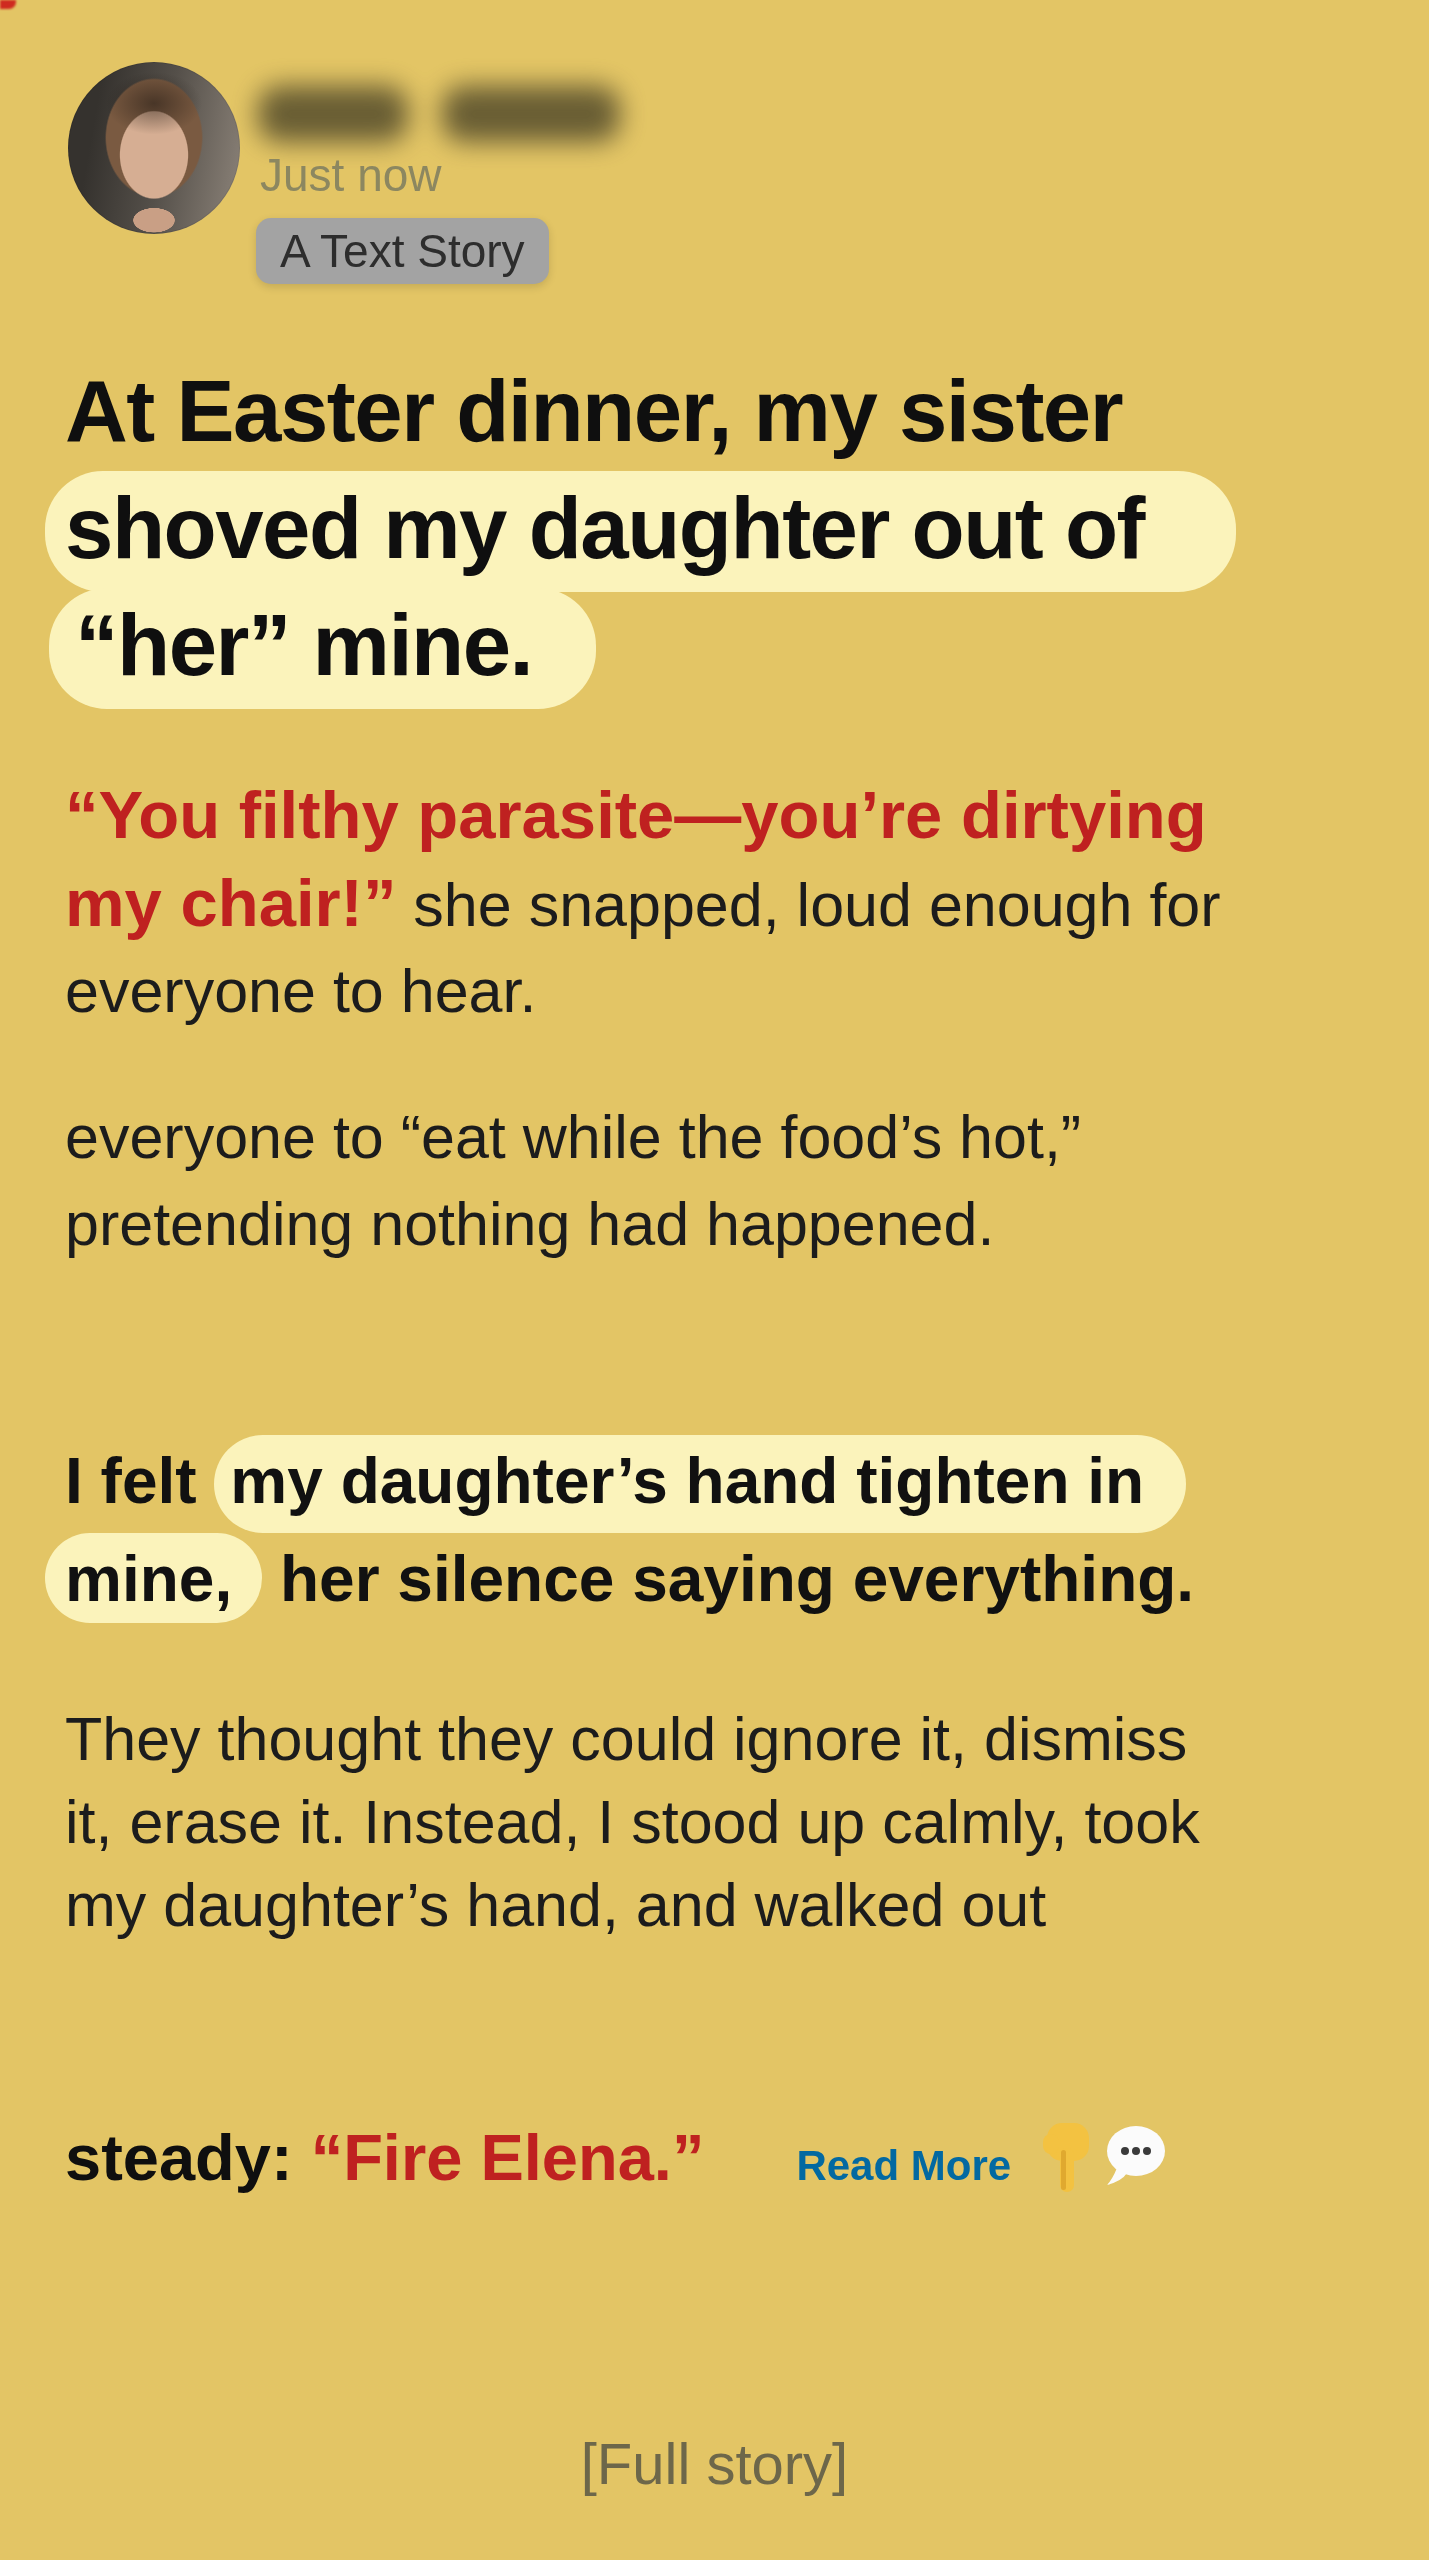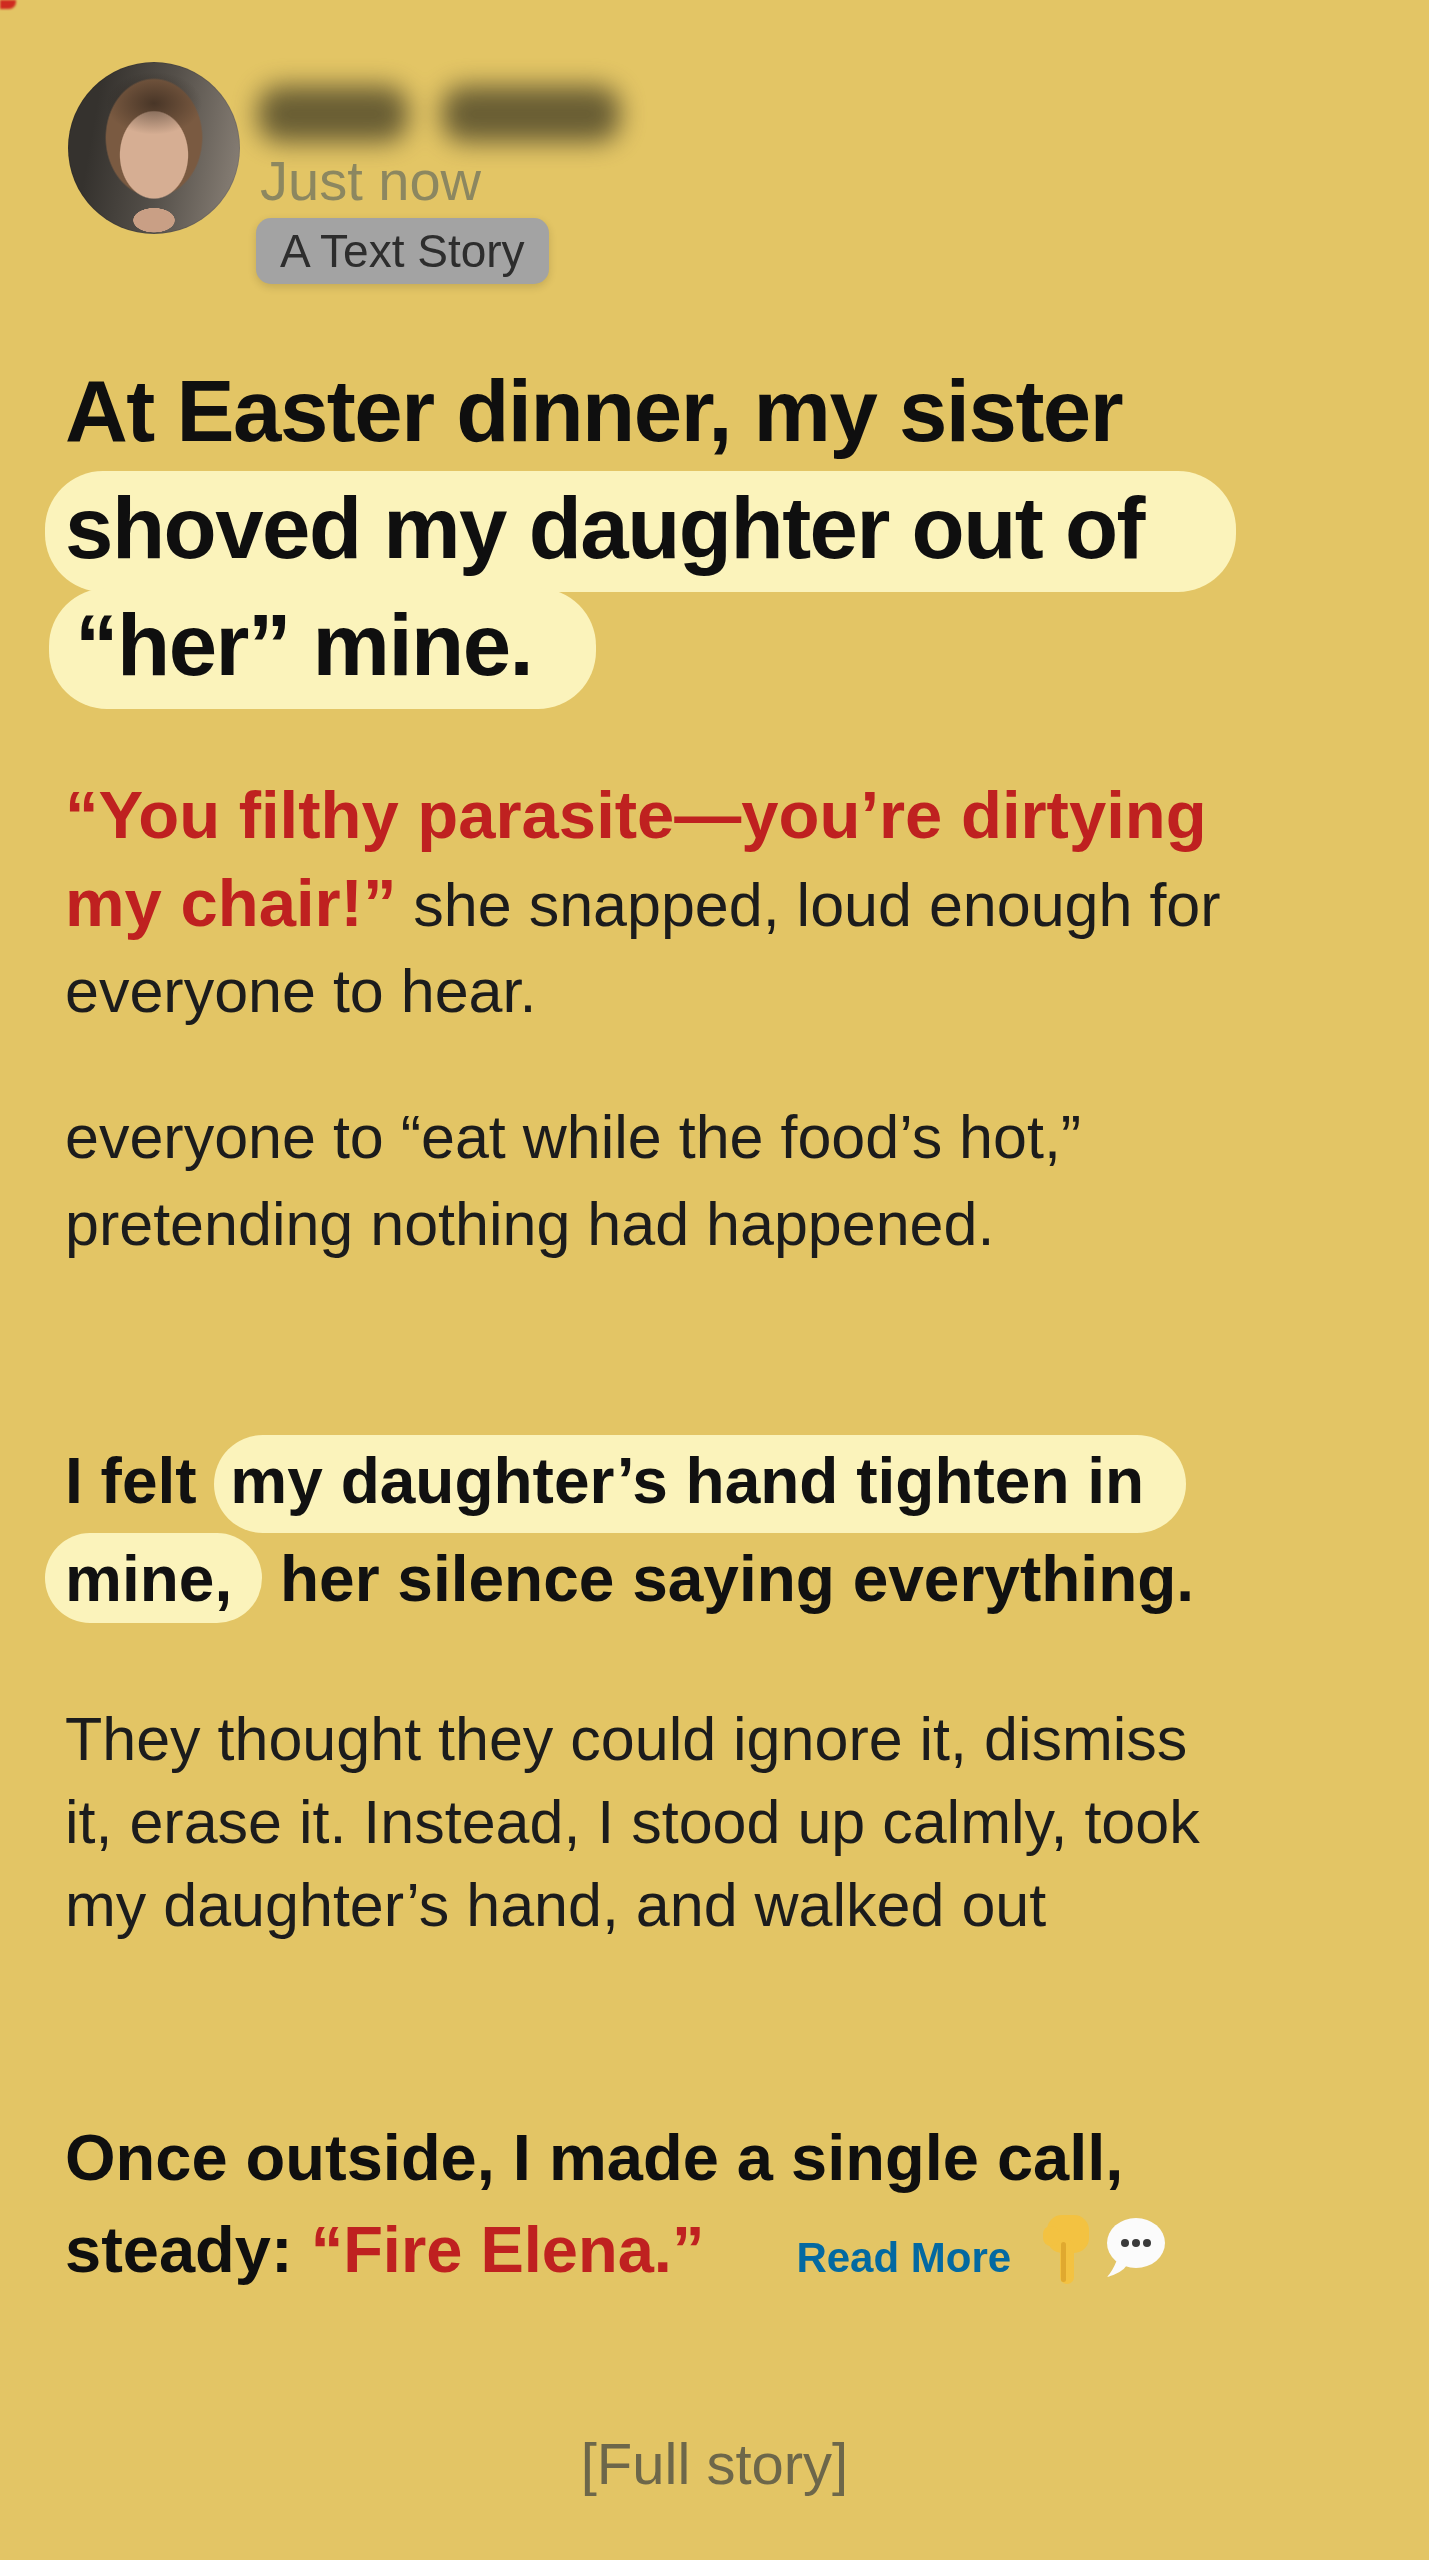--- a/index.html
+++ b/index.html
@@ -18,21 +18,21 @@
       radial-gradient(17% 10% at 50% 92%, #c99f85 70%, rgba(201,159,133,0) 72%),
       radial-gradient(32% 41% at 50% 54%, #d6ae93 61%, rgba(214,174,147,0) 63%),
       radial-gradient(46% 56% at 50% 44%, #7a5a41 60%, rgba(122,90,65,0) 62%),
       linear-gradient(100deg,#35322e 18%,#55504a 55%,#8d847a 100%);
     box-shadow:0 0 0 1px rgba(0,0,0,.08) inset;
   }
   .name-blur{position:absolute;left:258px;top:86px;height:56px;display:flex;gap:34px;filter:blur(13px);opacity:.82;}
   .name-blur i{display:block;height:100%;border-radius:22px;background:#4e4729;}
   .name-blur .w1{width:150px;}
   .name-blur .w2{width:178px;}
-  .timestamp{position:absolute;left:260px;top:148px;font-size:56px;color:#8c8760;}
+  .timestamp{position:absolute;left:260px;top:148px;font-size:46px;color:#8c8760;}
   .badge{
     position:absolute;left:256px;top:218px;height:66px;
     background:#a3a3a3;border-radius:15px;display:flex;align-items:center;
     padding:0 24px;font-size:46px;color:#2d2d2d;
     box-shadow:0 3px 8px rgba(0,0,0,.14);
   }
   
   .headline{
     position:absolute;left:65px;top:352px;
     font-size:87px;line-height:117px;font-weight:bold;letter-spacing:-1.5px;color:#0f0f0f;
@@ -95,21 +95,20 @@
   <div><span class="hl hl-b2">mine,</span><span> her silence saying everything.</span></div>
 </div>
 
 <div class="para p4">
   <div>They thought they could ignore it, dismiss</div>
   <div>it, erase it. Instead, I stood up calmly, took</div>
   <div>my daughter’s hand, and walked out</div>
 </div>
 
 <div class="para p5">
-  <div>Once outside, I made a single call,</div>
   <div><span>steady: </span><span class="red">“Fire Elena.”</span><span class="read-more">Read More</span><span class="emoji-group">
         <svg width="52" height="74" viewBox="0 0 52 74">
           <rect x="6" y="3" width="42" height="38" rx="15" fill="#f3c241"></rect>
           <rect x="2" y="14" width="16" height="20" rx="8" fill="#f3c241"></rect>
           <rect x="19" y="28" width="14" height="44" rx="7" fill="#f3c241"></rect>
           <rect x="20" y="30" width="5" height="40" rx="2.5" fill="#e0a92f"></rect>
         </svg>
         <svg width="64" height="66" viewBox="0 0 64 66">
           <ellipse cx="33" cy="27" rx="29" ry="25" fill="#fbfbfb"></ellipse>
           <path d="M14 44 Q9 56 4 61 Q19 57 24 49 Z" fill="#fbfbfb"></path>

